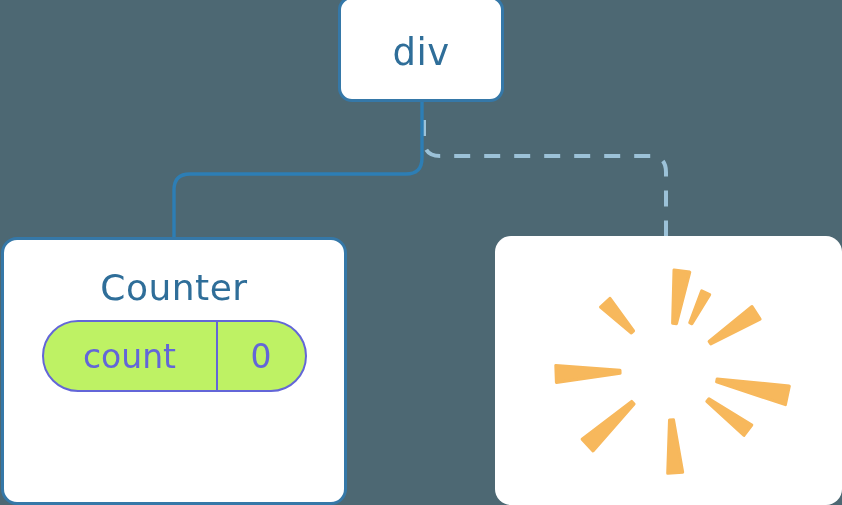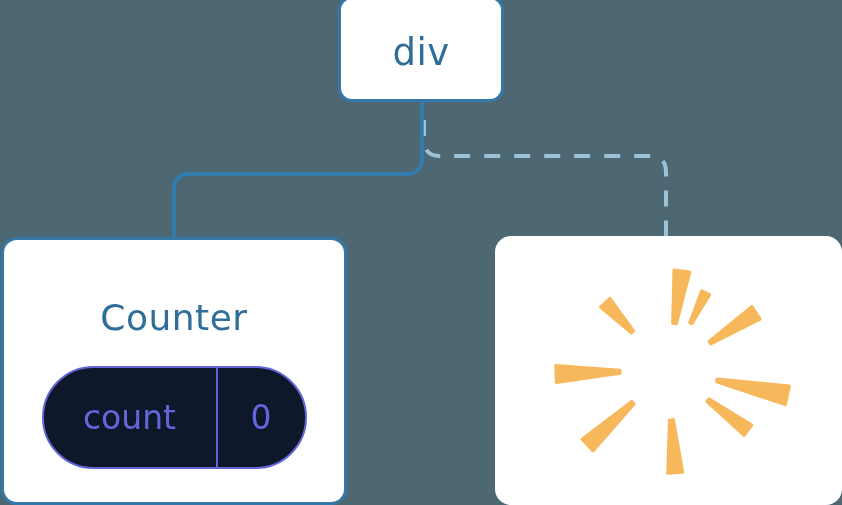--- a/index.html
+++ b/index.html
@@ -61,33 +61,33 @@
     left: 1px;
     top: 237px;
     width: 346px;
     height: 268px;
     border-radius: 16px;
     display: flex;
     flex-direction: column;
     align-items: center;
   }
   #node-counter .node-title {
-    margin-top: 60px;
+    margin-top: 30px;
     font-size: 36px;
   }
   .state-pill {
-    margin-top: 30px;
+    margin-top: 14px;
     width: 265px;
-    height: 103px;
+    height: 72px;
     border: 2px solid #6366D8;
     border-radius: 52px;
     display: flex;
     align-items: stretch;
     box-sizing: border-box;
-    background: #0f172a;
+    background: #bef264;
   }
   .state-key, .state-val {
     display: flex;
     align-items: center;
     justify-content: center;
     color: #6366D8;
     font-size: 33px;
     line-height: 1;
     font-family: "DejaVu Sans", sans-serif;
   }

